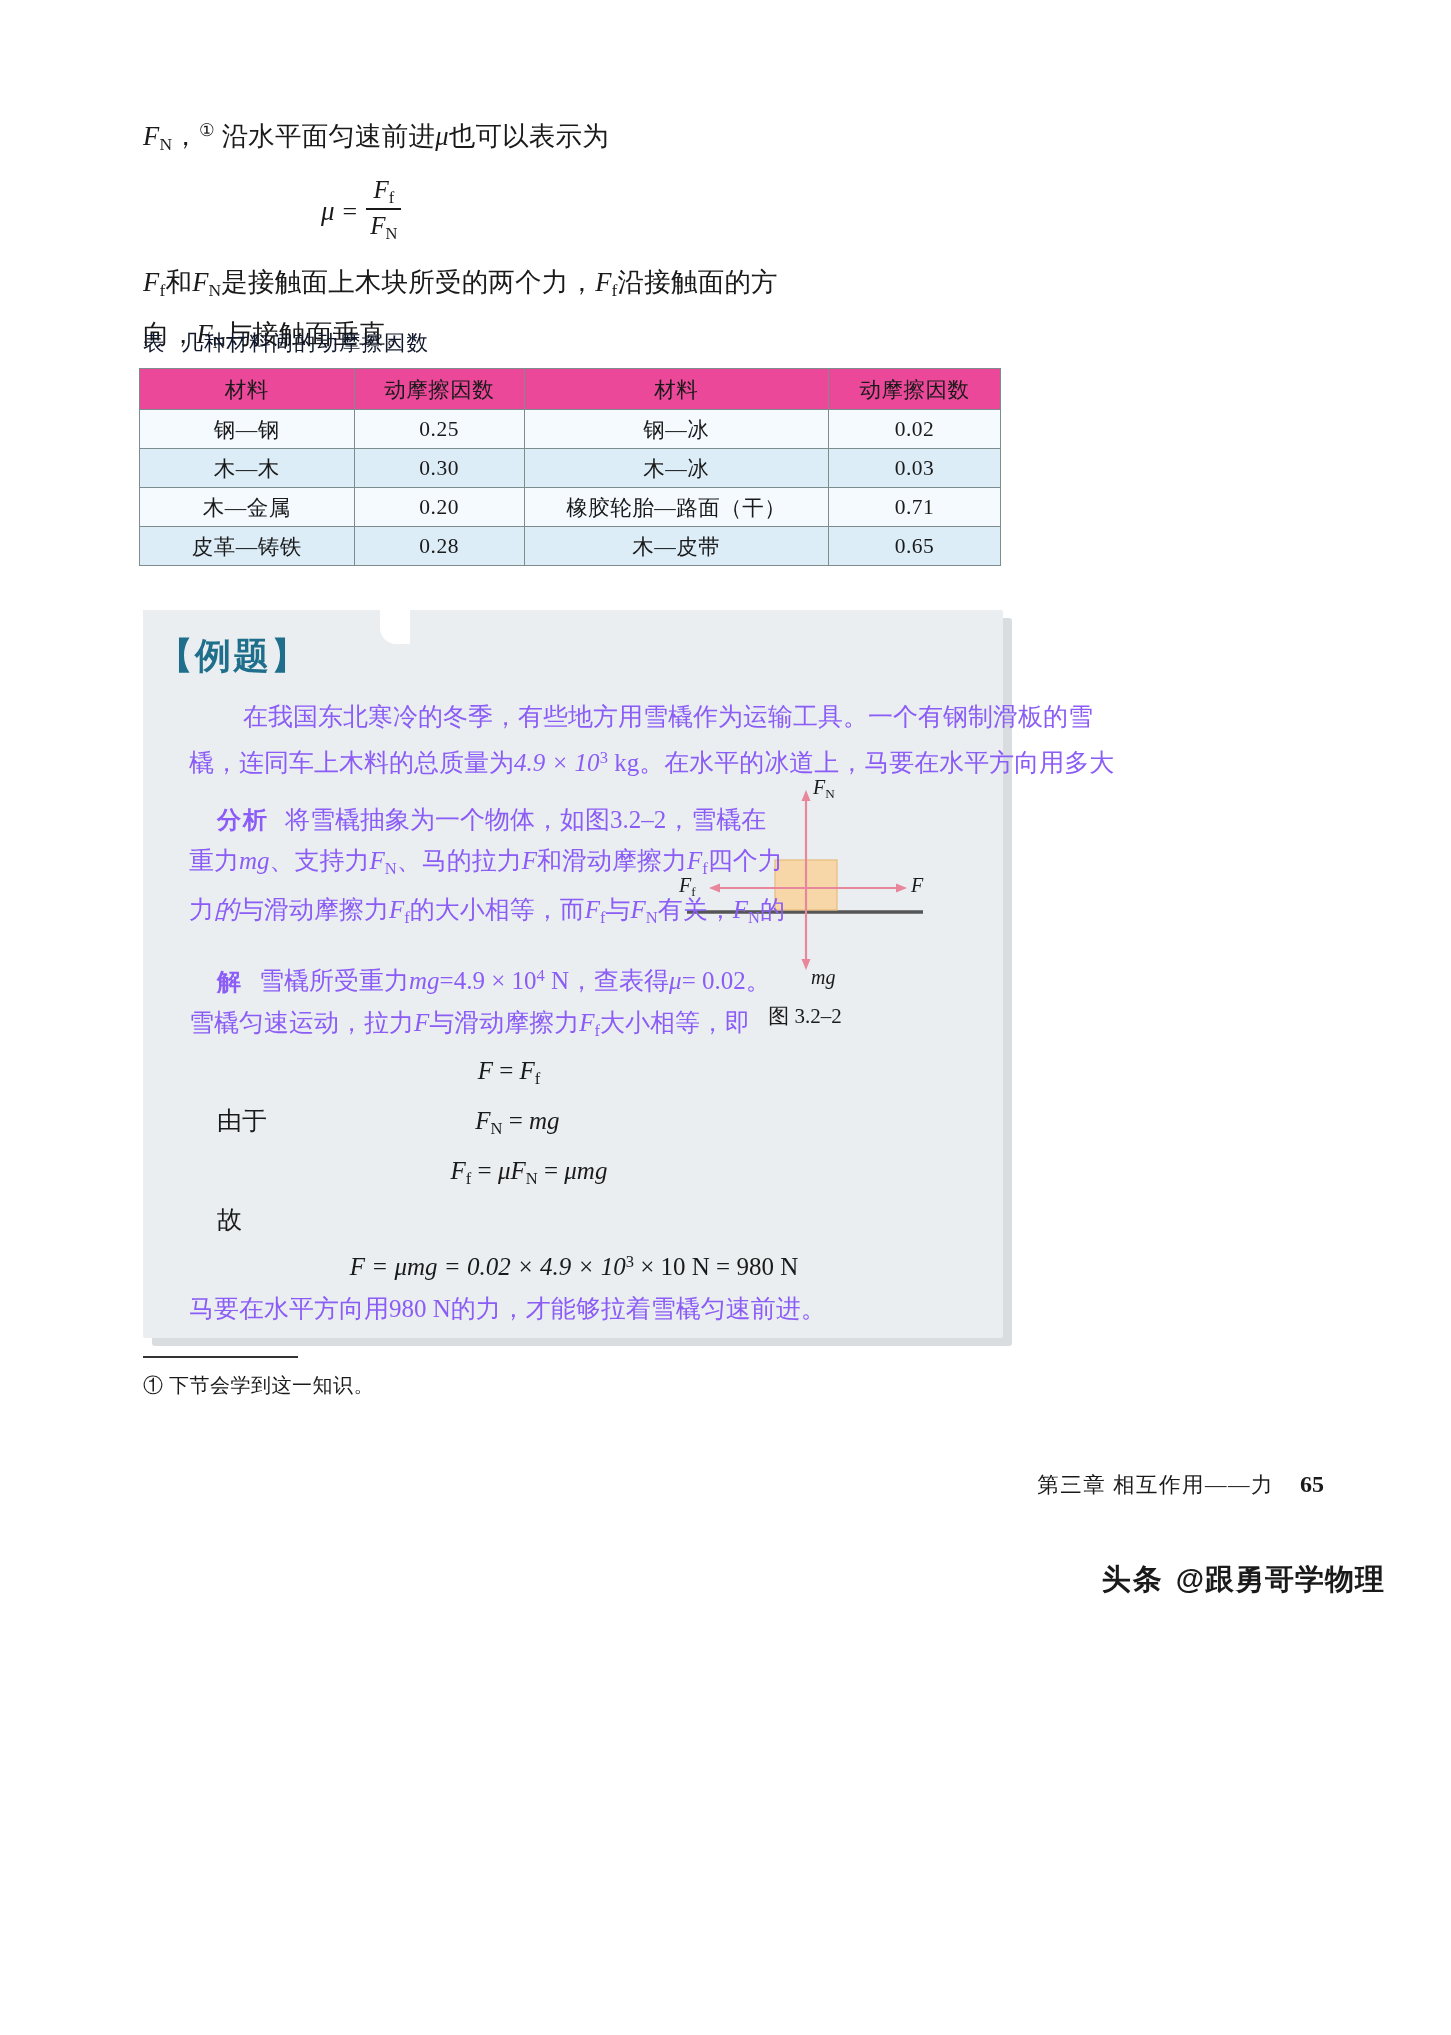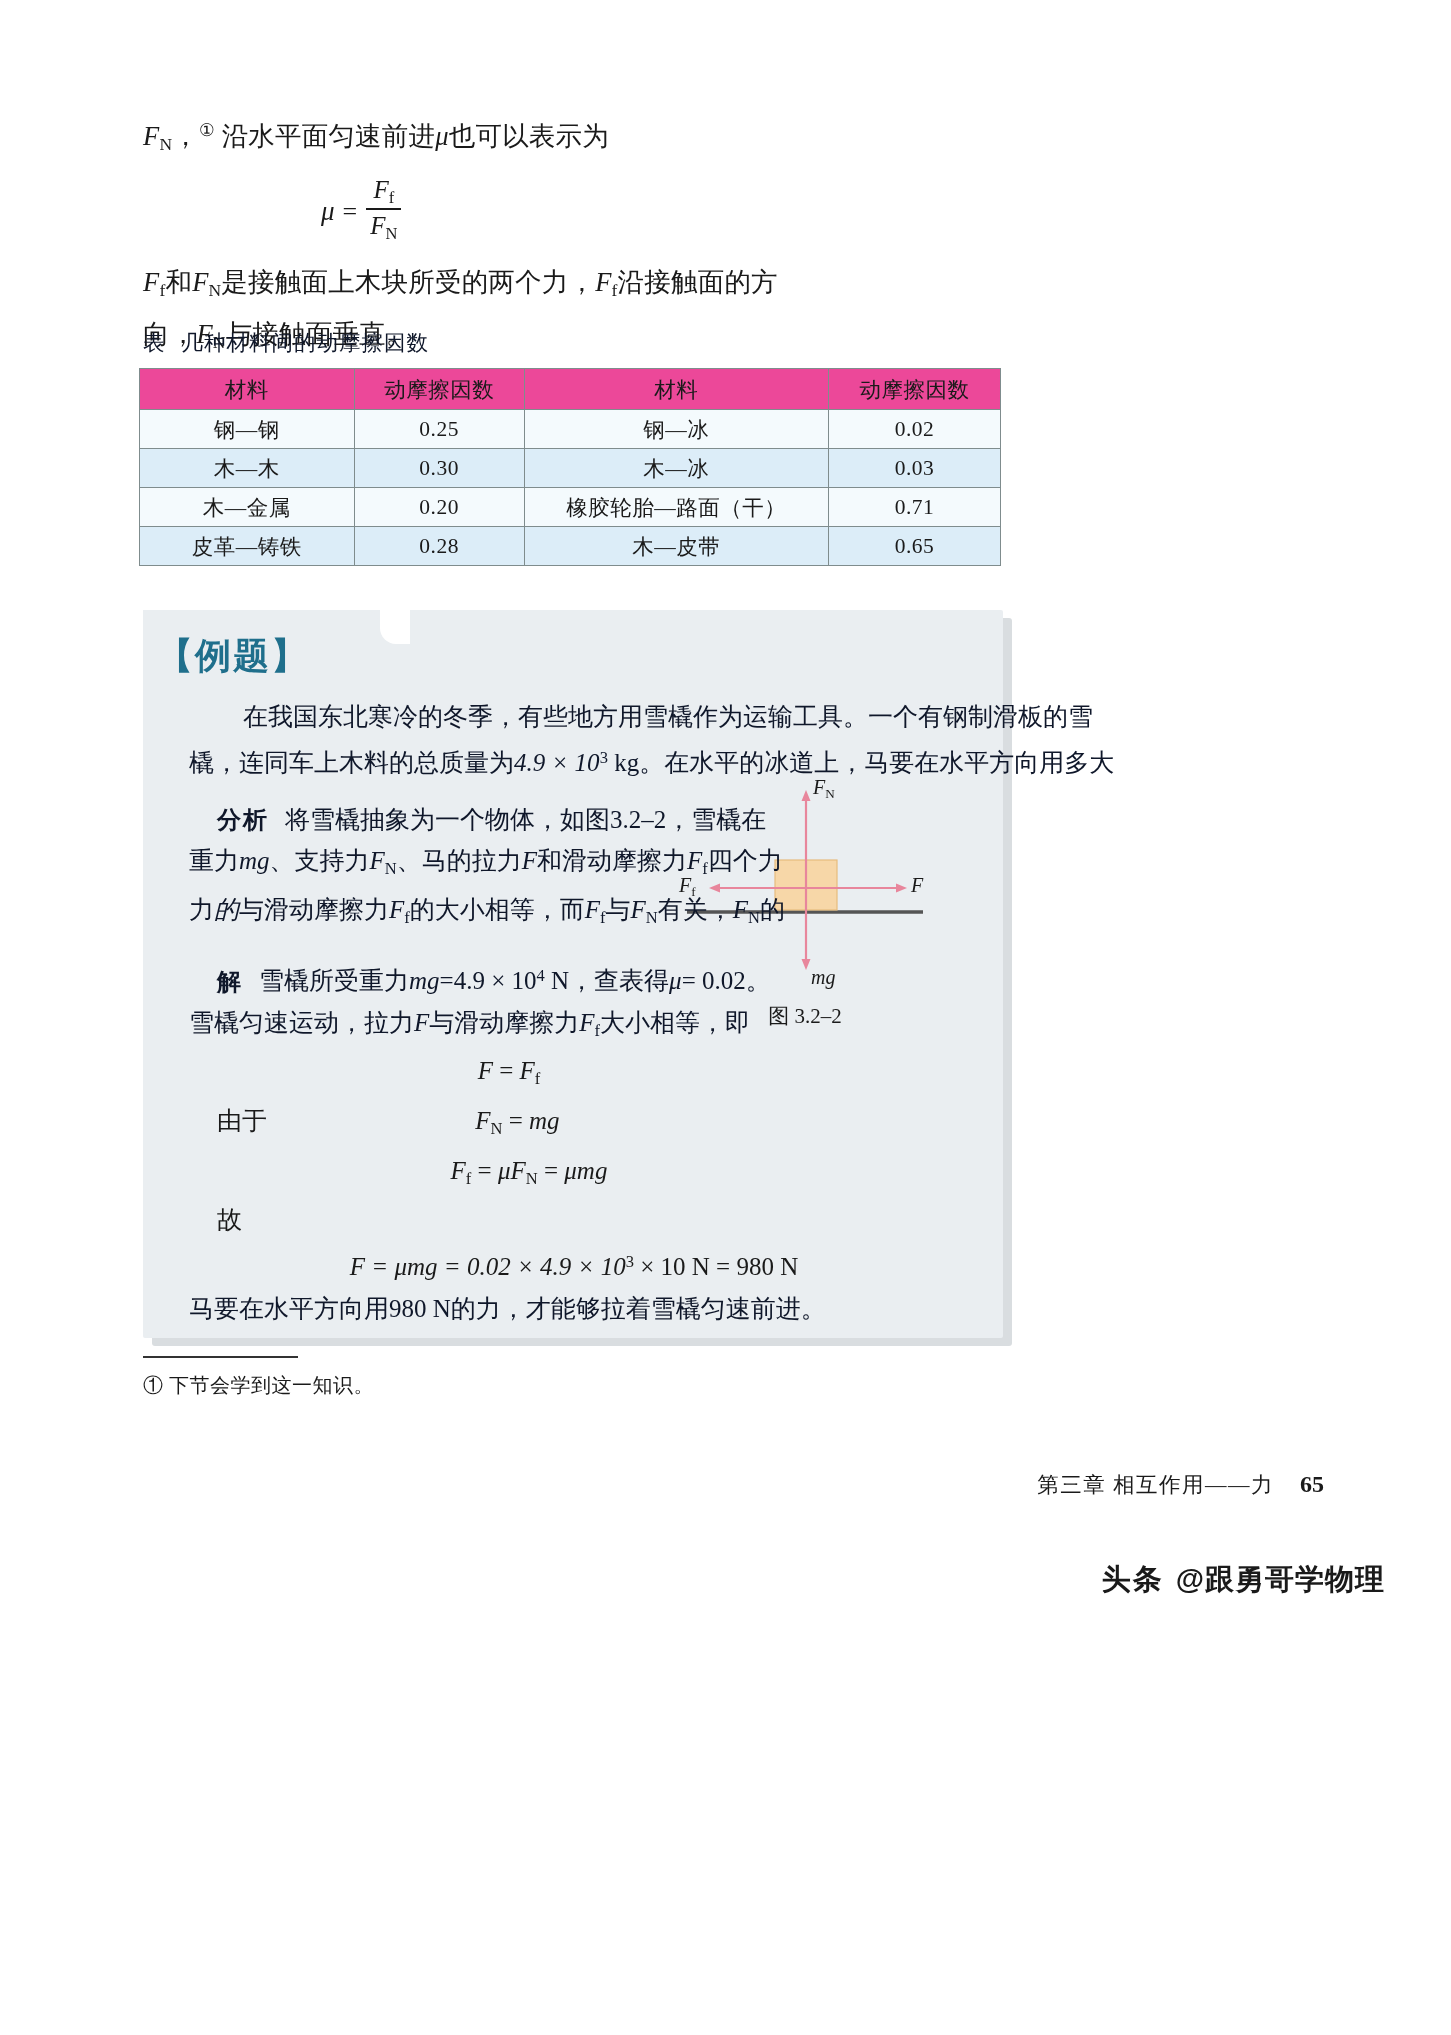--- a/index.html
+++ b/index.html
@@ -159,21 +159,21 @@
   .ex-content {
     position: absolute;
     left: 46px;
     top: 86px;
     width: 800px;
   }
   .p-line {
     font-size: 25px;
     line-height: 41px;
     white-space: nowrap;
-    color: #0f172a;
+    color: #8b5cf6;
   }
   .p-line.indent { text-indent: 54px; }
   .analysis-block .p-line,
   .solve-block .p-line { font-style: italic; }
   .analysis-block .p-line { font-style: normal; }
   .lbl-bold {
     font-weight: bold;
     letter-spacing: 2px;
     margin-right: 16px;
     font-family: "Liberation Sans", "DejaVu Sans", sans-serif;

